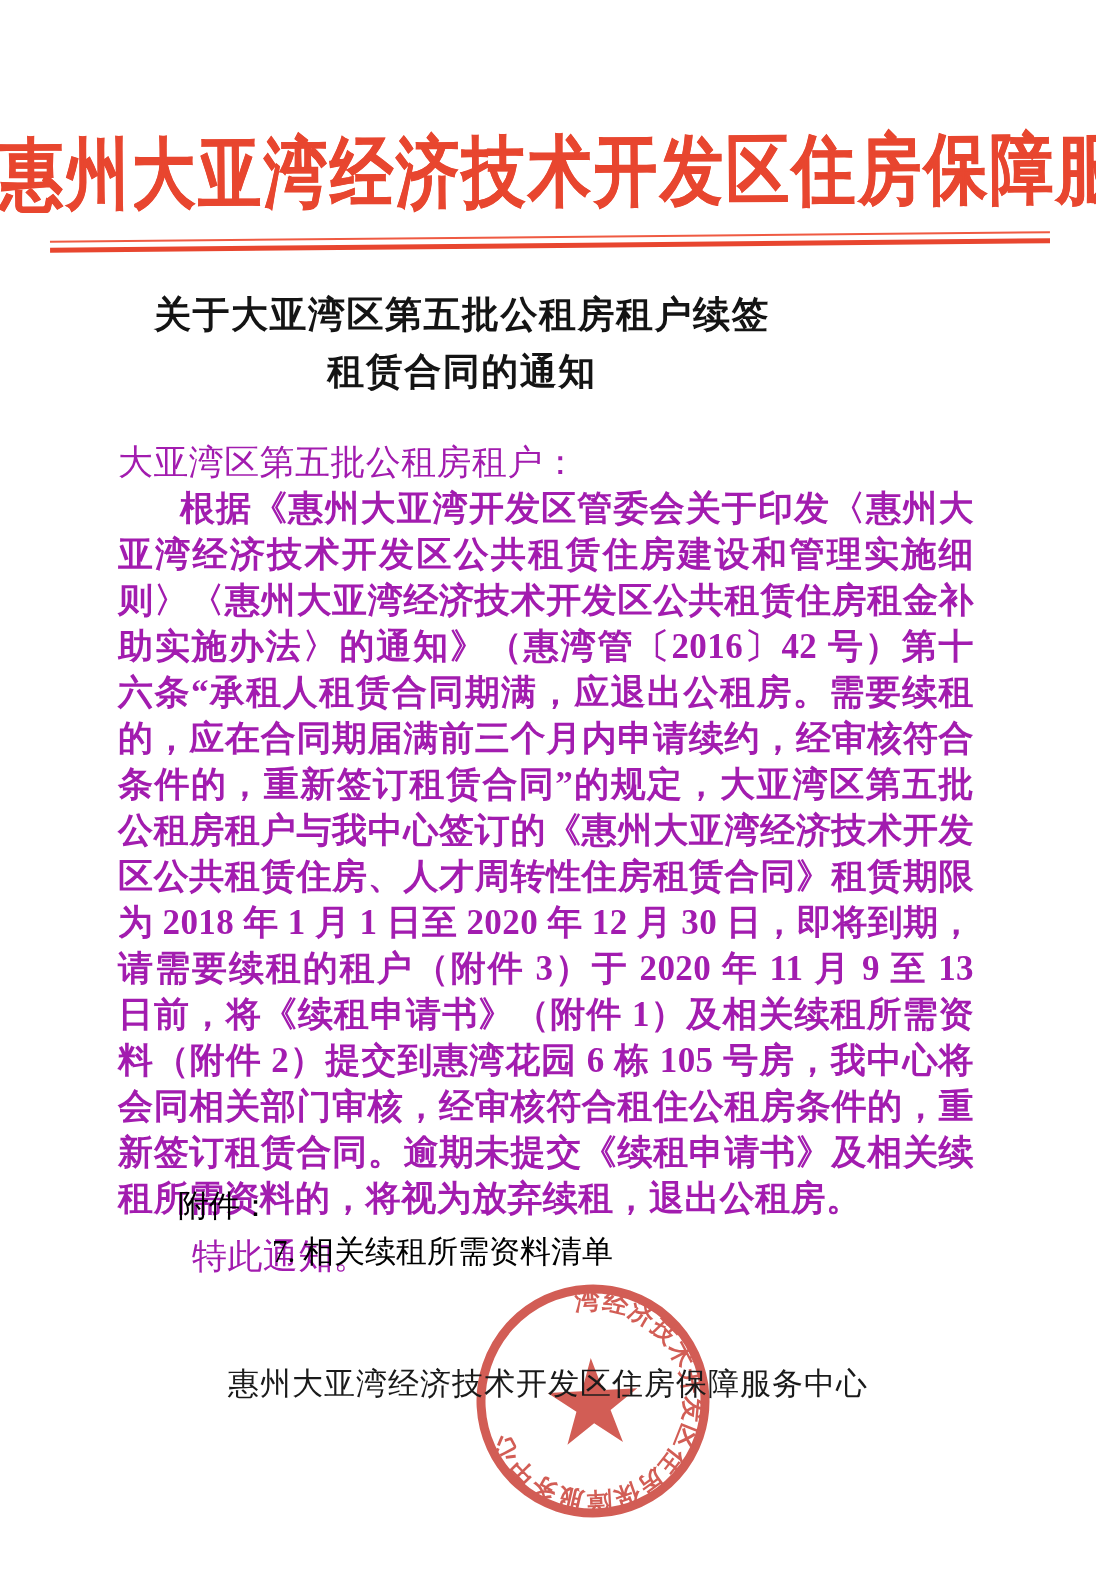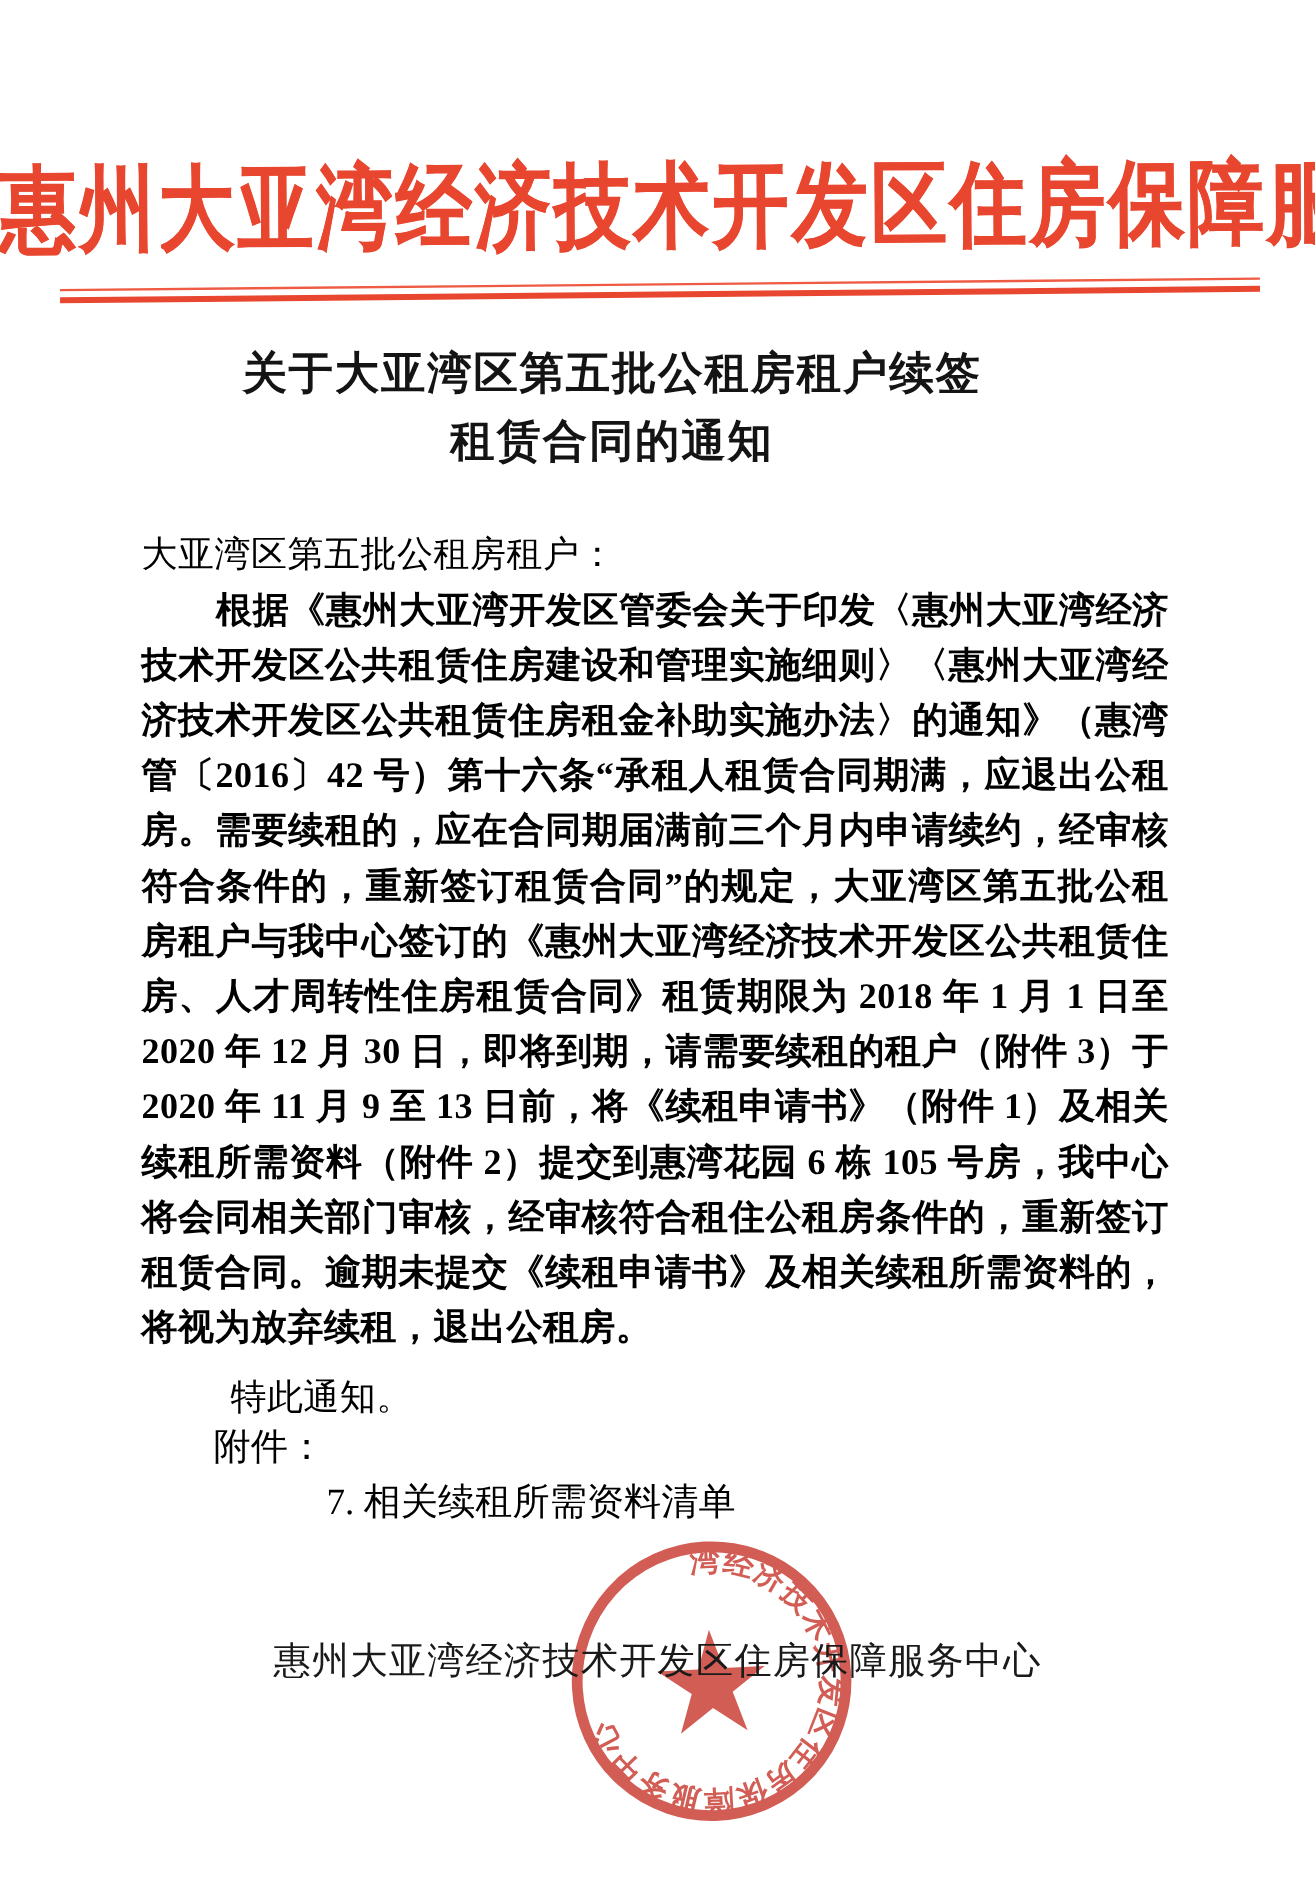--- a/index.html
+++ b/index.html
@@ -59,39 +59,38 @@
     background: #e8462f;
   }
 
   
   .doc-title {
     position: absolute;
     top: 286px;
     left: 0;
     width: 924px;
     text-align: center;
-    font-family: Liberation Mono, monospace;
+    font-family: Liberation Serif, serif;
     font-size: 37px;
     font-weight: bold;
     line-height: 57px;
     letter-spacing: 1.5px;
     color: #141414;
-    margin-left: 48px;
   }
 
   
   .body-block {
     position: absolute;
     top: 440px;
     left: 118px;
     width: 856px;
     font-family: "Liberation Serif", "DejaVu Serif", serif;
-    font-size: 30px;
+    font-size: 35px;
     line-height: 46px;
-    color: #000000;
+    color: #a21caf;
     letter-spacing: 0.4px;
   }
   .salutation { margin: 0 0 0 0; }
   .para {
     margin: 0;
     text-indent: 62px;
     text-align: justify;
     text-align-last: left;
     text-justify: inter-character;
     font-weight: bold;

